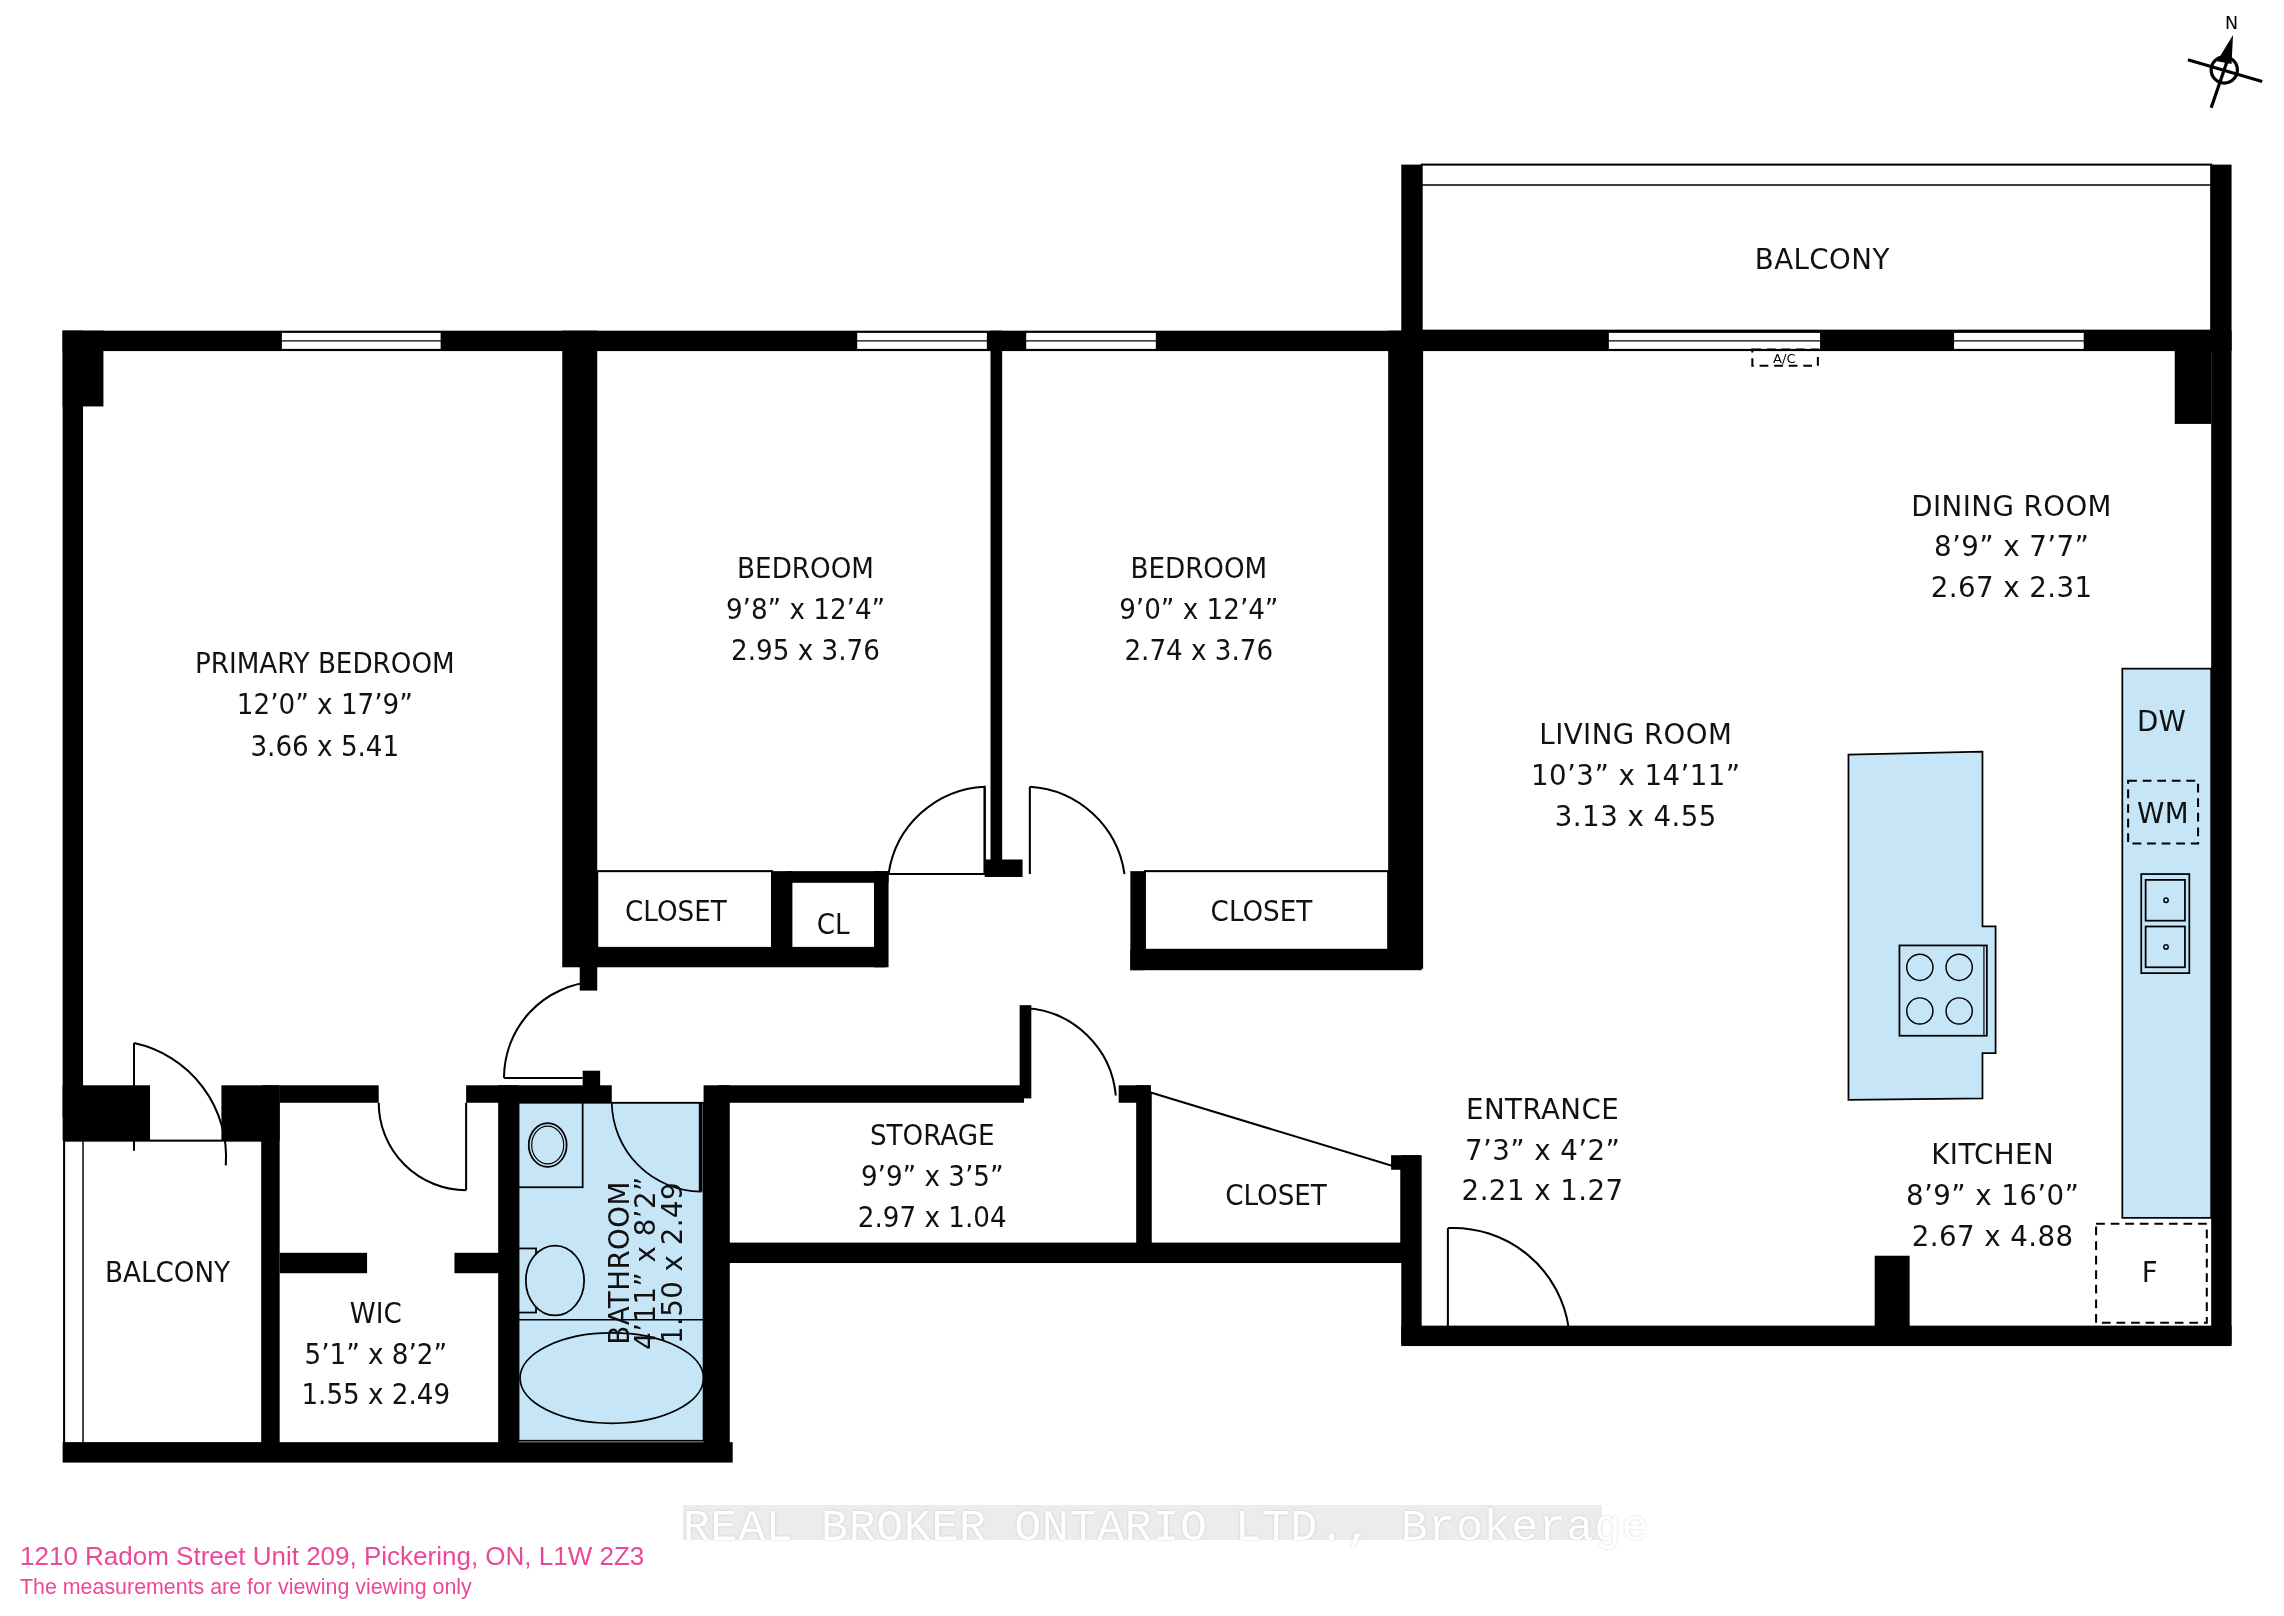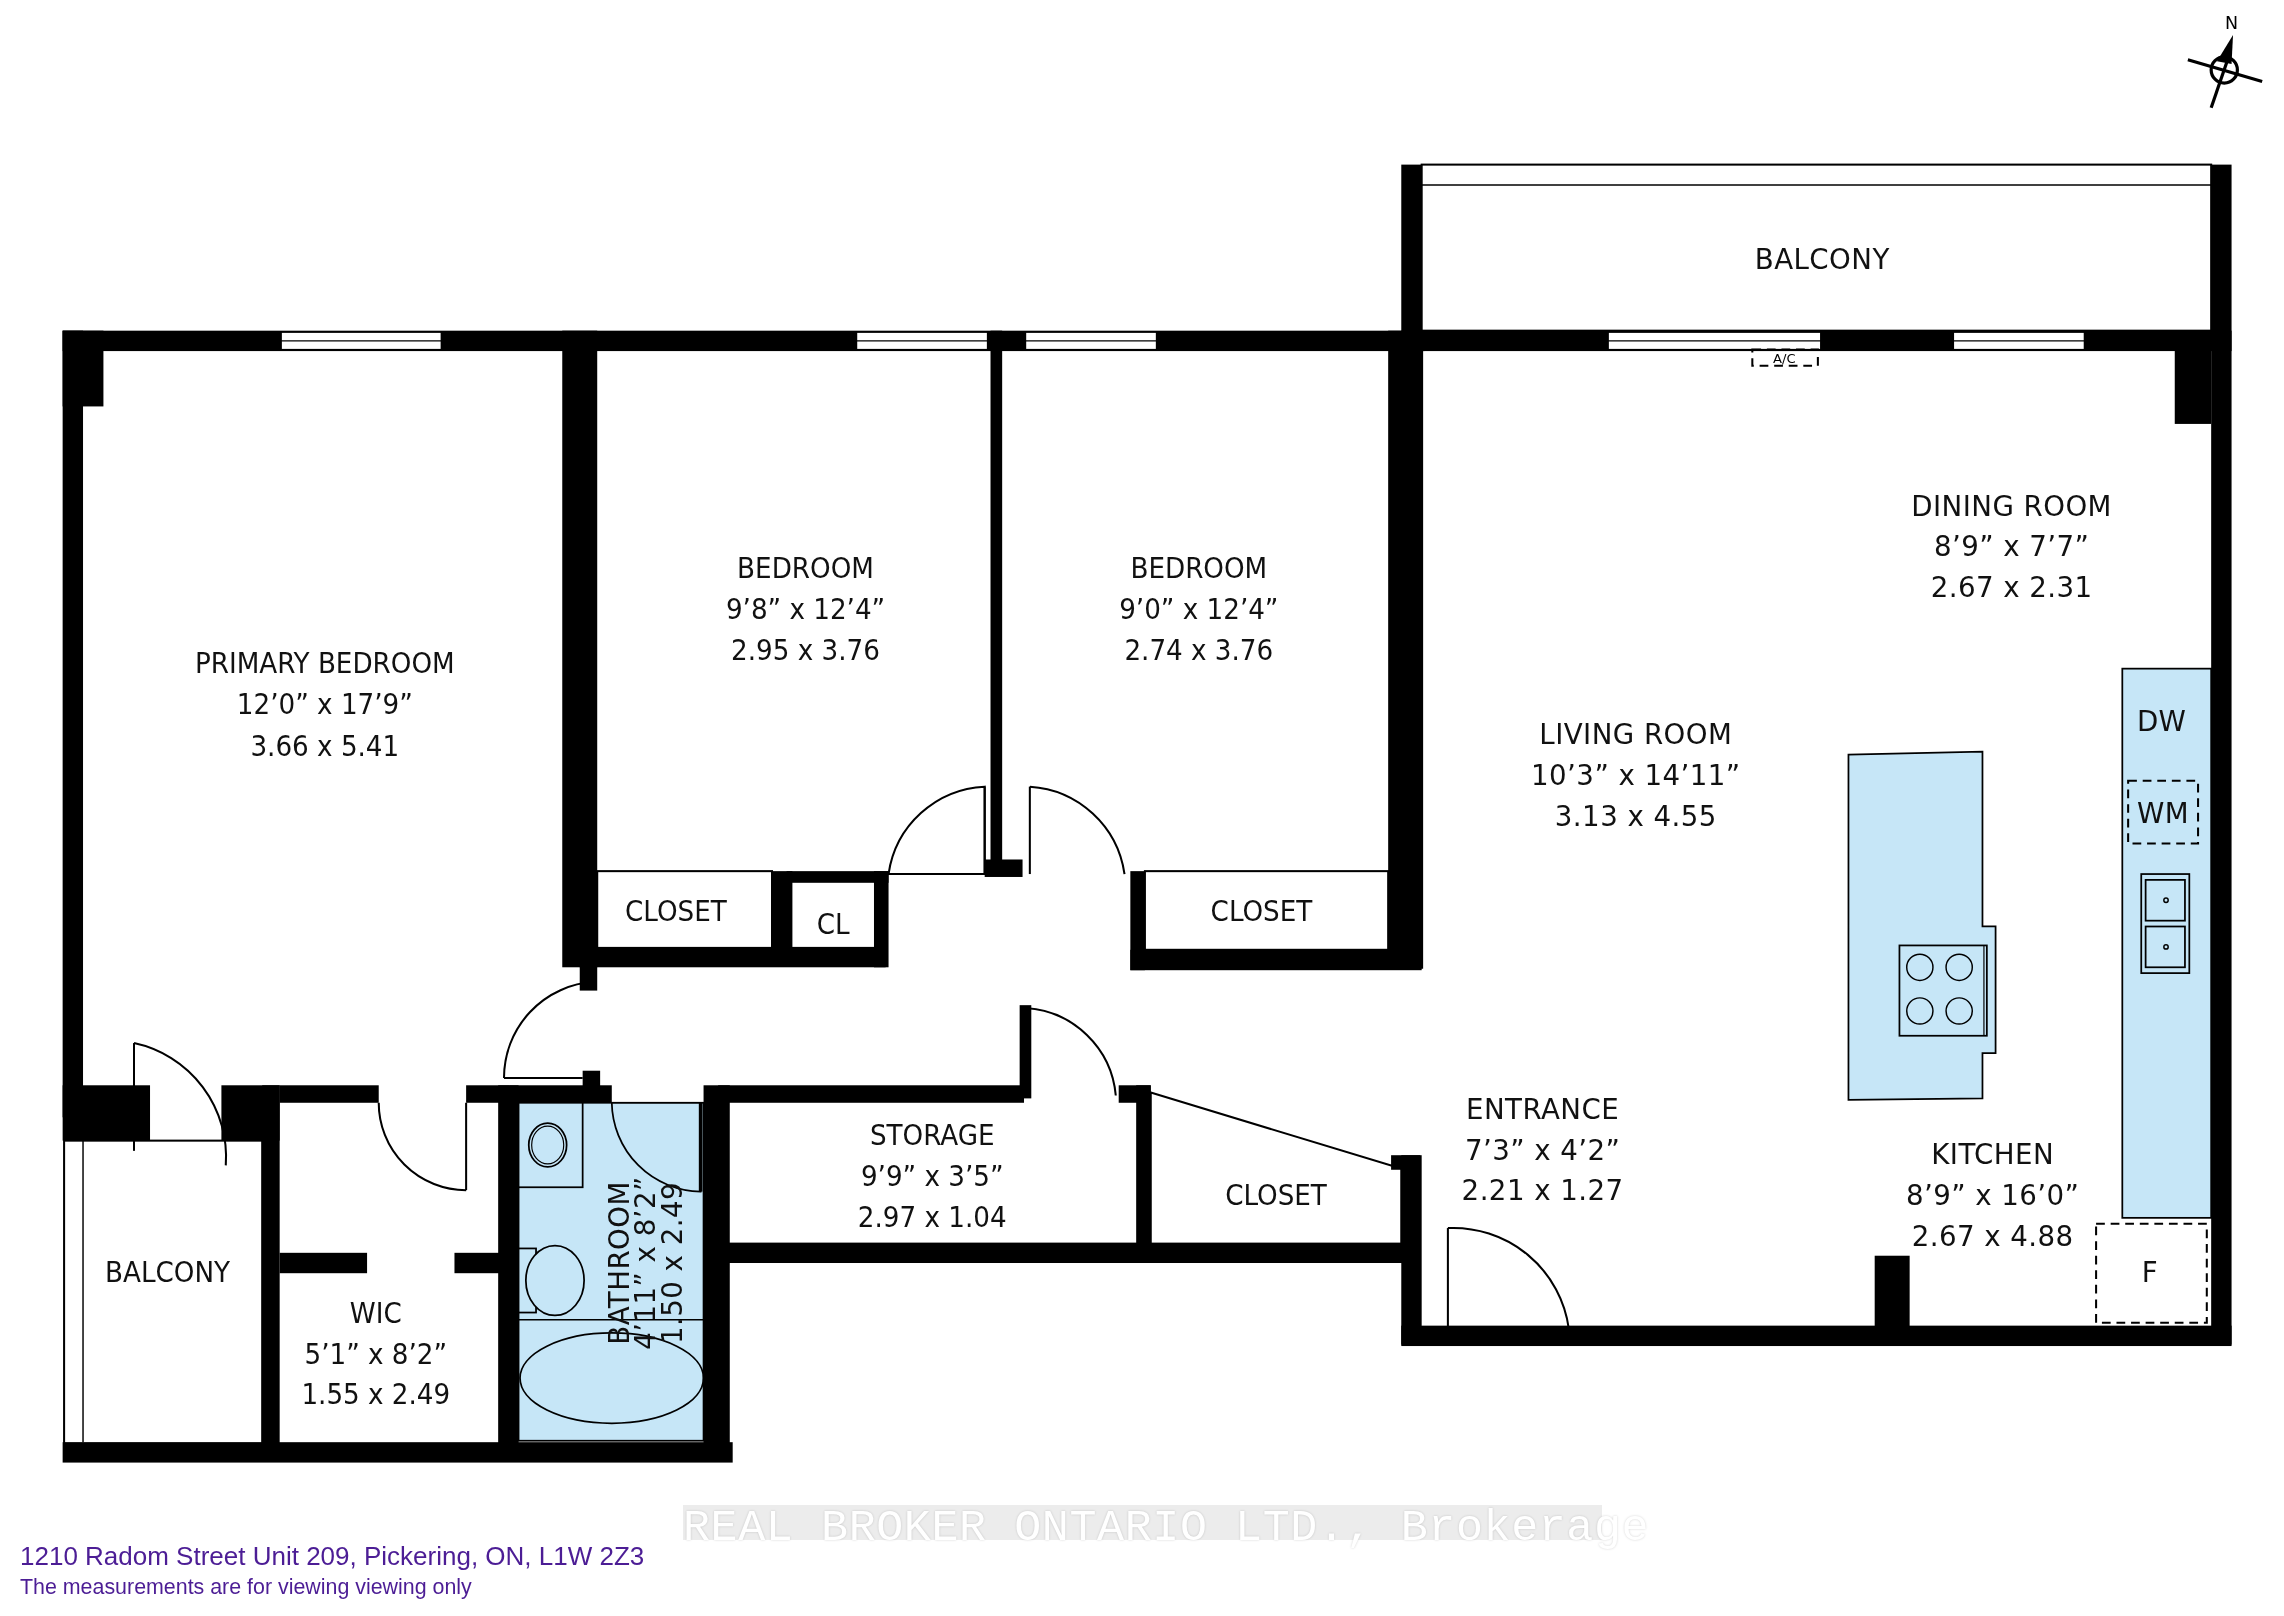--- a/index.html
+++ b/index.html
@@ -6,21 +6,21 @@
   body { width:2284px; height:1617px; overflow:hidden; position:relative; font-family:"Liberation Sans", sans-serif; }
   #plan { position:absolute; left:0; top:0; width:2284px; height:1617px; }
   .wall { fill:#000; }
   .thin { fill:none; stroke:#000; stroke-width:1.4; }
   .win { fill:#fff; stroke:#000; stroke-width:1; }
   .blue { fill:#c6e6f7; stroke:#000; stroke-width:1.2; }
   .dash { fill:none; stroke:#000; stroke-width:1.4; stroke-dasharray:6 4; }
   .lbl { font-family:"DejaVu Sans Condensed","DejaVu Sans", sans-serif; font-size:20px; fill:#111; text-anchor:middle; }
   .lbl-wide { font-family:"DejaVu Sans", sans-serif; font-size:19px; fill:#111; text-anchor:middle; letter-spacing:0.3px; }
   .small { font-size:9px; }
-  .footer { position:absolute; left:20px; color:#4c1d95; font-family:"Liberation Sans", sans-serif; }
+  .footer { position:absolute; left:20px; color:#ec4899; font-family:"Liberation Sans", sans-serif; }
   .addr { top:1541px; font-size:26px; }
   .note { top:1575px; font-size:21.4px; }
   .watermark { position:absolute; left:683px; top:1505px; width:919px; height:35px; background:rgba(200,200,200,0.35); color:#fff; font-size:45px; line-height:48px; font-family:Liberation Mono, monospace; white-space:nowrap; letter-spacing:0.6px; text-shadow:0 0 2.4px rgba(0,0,0,0.18); }
 </style>
 </head>
 <body>
 
 <svg id="plan" viewBox="0 0 1568 1110" preserveAspectRatio="none">
 
   <g>

